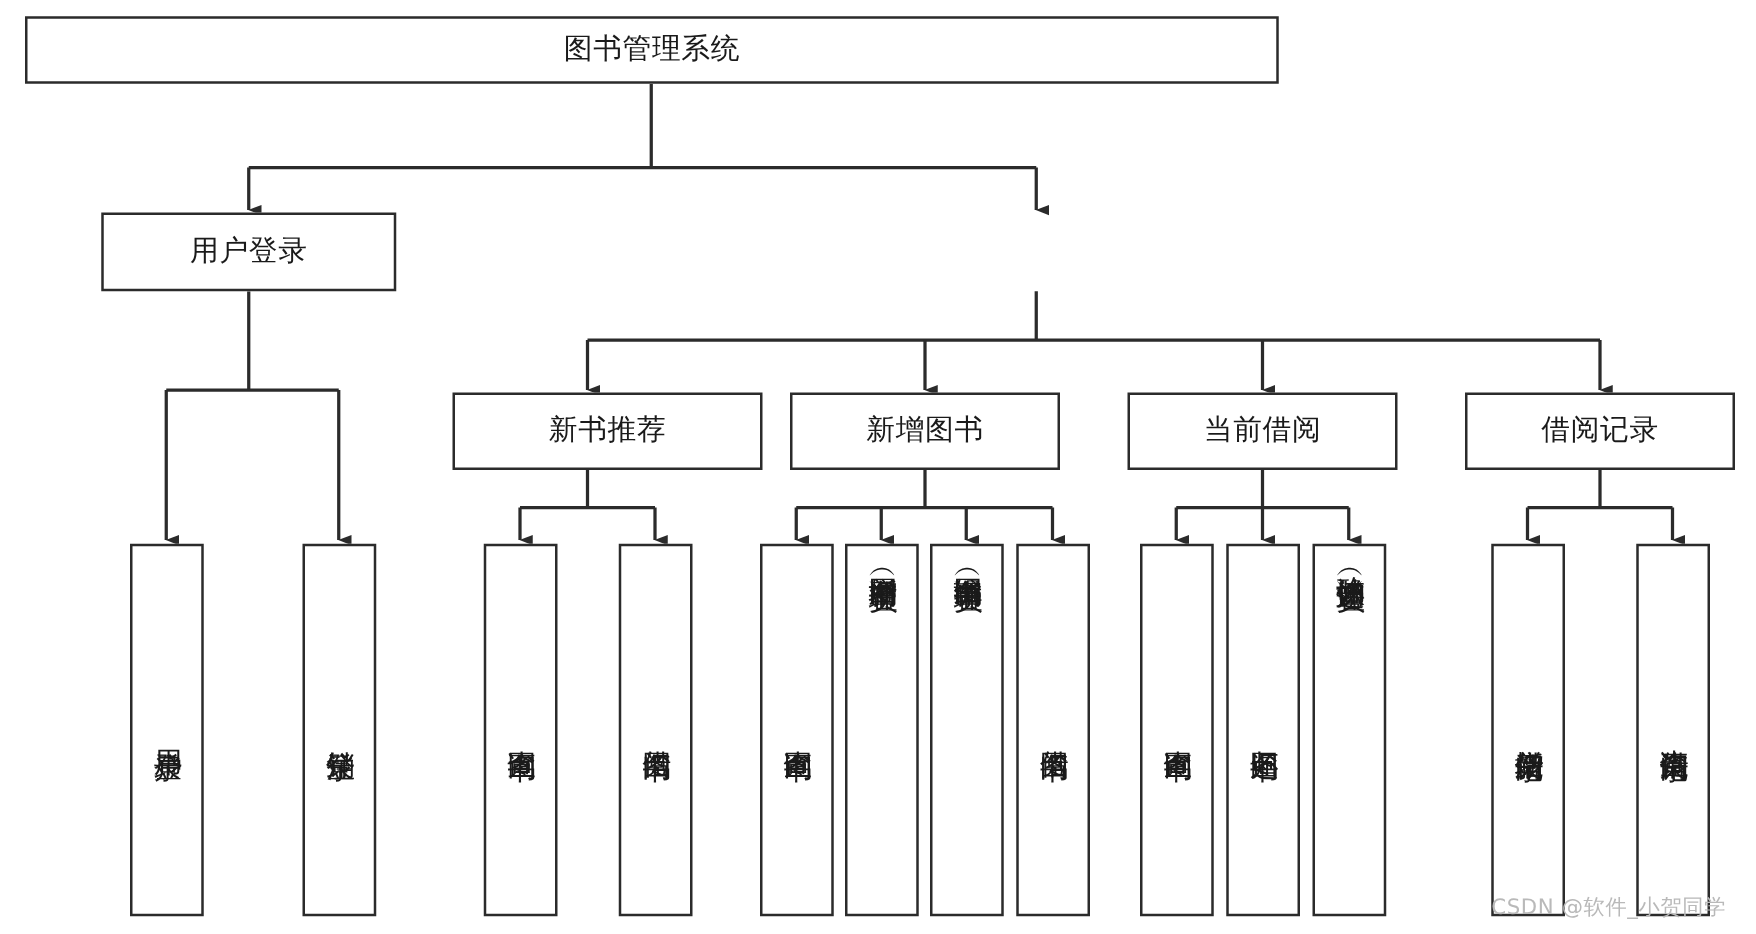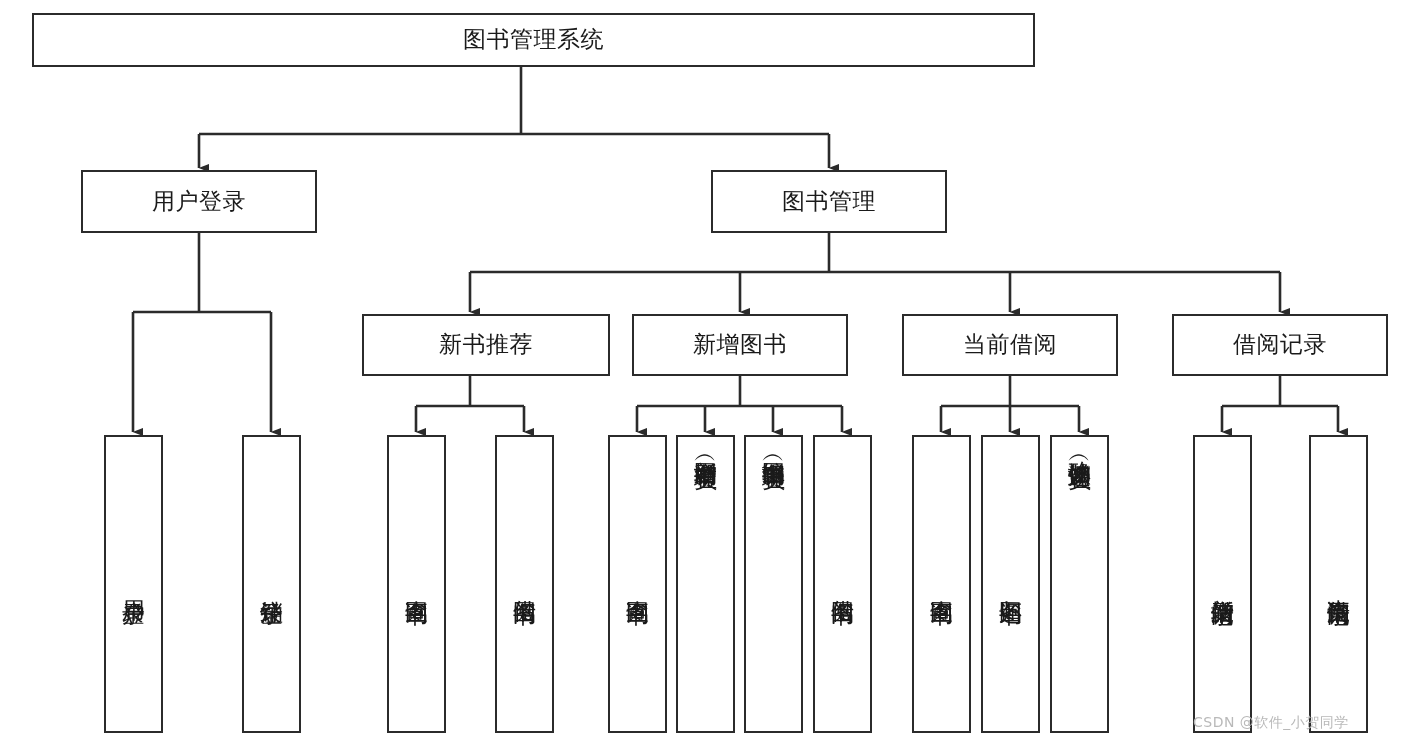--- a/index.html
+++ b/index.html
@@ -66,21 +66,21 @@
     height: auto;
     max-height: 100%;
   }
   
   .node.vert.centered {
     align-items: center;
     padding-top: 0;
   }
   .watermark {
     position: absolute;
-    font-size: 14px;
+    font-size: 17px;
     color: #b9b9b9;
     letter-spacing: 0.5px;
     white-space: nowrap;
     z-index: 3;
     user-select: none;
   }
 </style>
 </head>
 <body>
 
@@ -131,31 +131,28 @@
       <path d="M 1010 406 L 1010 432" marker-end="url(#arrowhead)"></path>
       <path d="M 1079 406 L 1079 432" marker-end="url(#arrowhead)"></path>
 
       <path d="M 1280 376 L 1280 406"></path>
       <path d="M 1222 406 L 1338 406"></path>
       <path d="M 1222 406 L 1222 432" marker-end="url(#arrowhead)"></path>
       <path d="M 1338 406 L 1338 432" marker-end="url(#arrowhead)"></path>
     </g>
   </svg>
 
-  <div class="node root horiz" style="left:32px; top:13px; width:1003px; height:54px;">
+  <div class="node root horiz" style="left:20px; top:13px; width:1003px; height:54px;">
     <span class="node-label">图书管理系统</span>
   </div>
 
   <div class="node horiz" style="left:81px; top:170px; width:236px; height:63px;">
     <span class="node-label">用户登录</span>
   </div>
 
-  <div class="node horiz" style="left:711px; top:170px; width:236px; height:63px;">
-    <span class="node-label">图书管理</span>
-  </div>
 
   <div class="node horiz" style="left:362px; top:314px; width:248px; height:62px;">
     <span class="node-label">新书推荐</span>
   </div>
 
   <div class="node horiz" style="left:632px; top:314px; width:216px; height:62px;">
     <span class="node-label">新增图书</span>
   </div>
 
   <div class="node horiz" style="left:902px; top:314px; width:216px; height:62px;">

